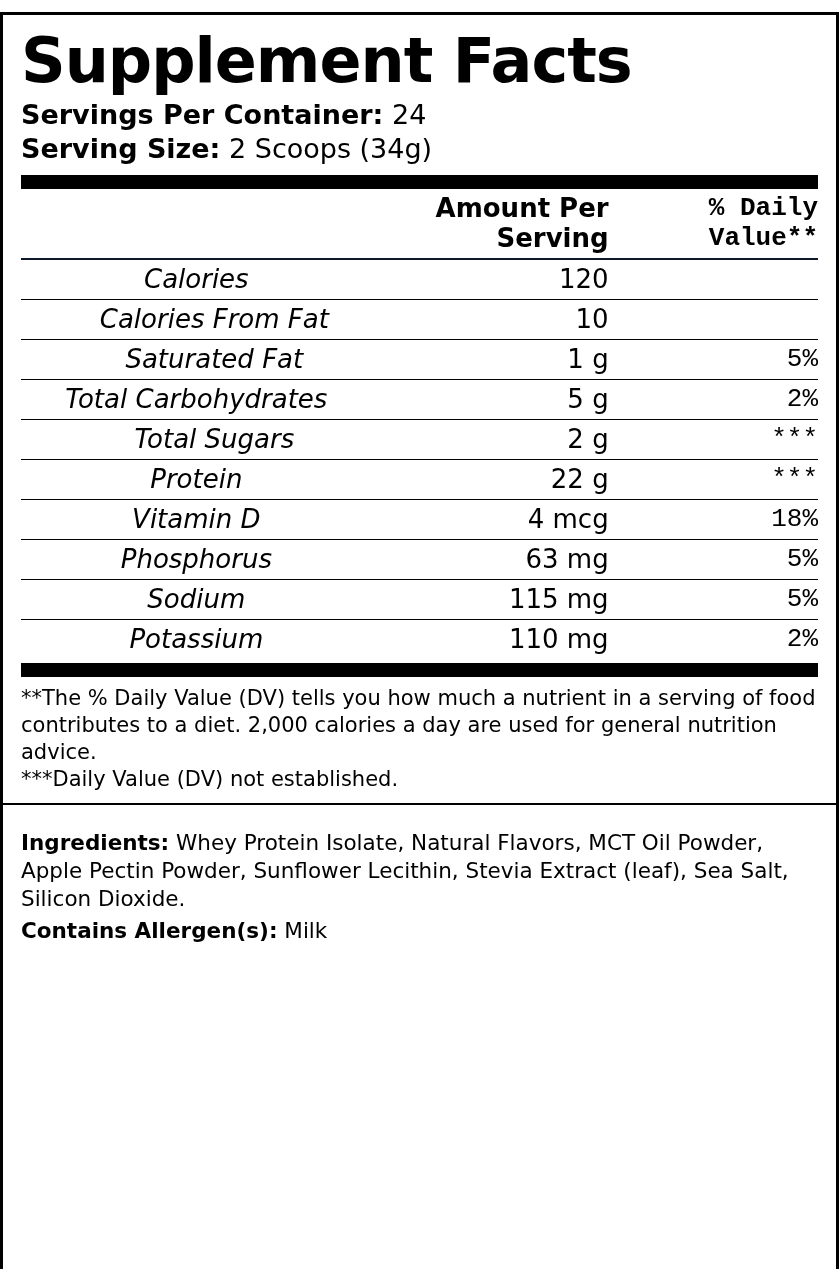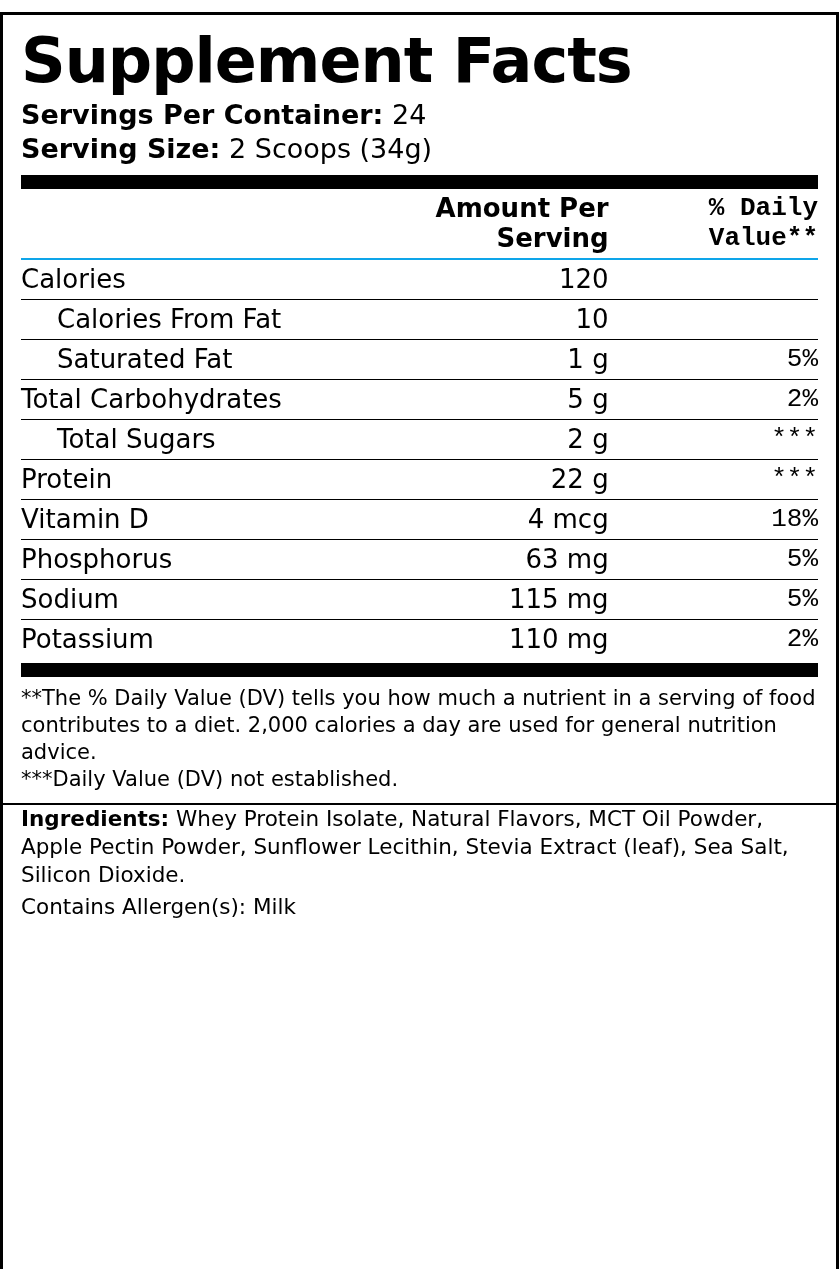--- a/index.html
+++ b/index.html
@@ -45,55 +45,55 @@
   .bar-thick.bottom { margin: 4px 0 0 0; }
   table.facts {
     width: 100%;
     border-collapse: collapse;
     font-size: 26px;
   }
   table.facts td {
     padding: 4px 0 5px 0;
     vertical-align: bottom;
   }
-  .col-name { text-align: left; width: 44%; }
+  .col-name { text-align: center; width: 44%; font-style: italic; }
   .col-amt  { text-align: right; width: 34%; padding-right: 34px !important; }
   .col-dv   { text-align: right; width: 22%; font-family: Liberation Mono, monospace; }
   .hdr td {
     font-weight: bold;
     font-size: 26px;
     padding-top: 6px;
     padding-bottom: 6px;
   }
-  .rule td { border-bottom: 2px solid #0ea5e9; }
+  .rule td { border-bottom: 2px solid #0f172a; }
   .rule-thin td { border-bottom: 1px solid #000; }
   .indent { padding-left: 36px !important; }
   .footnotes {
     font-size: 21px;
     line-height: 1.28;
     padding-top: 8px;
   }
   .footnotes p { margin: 0; }
   .divider {
     border: none;
     border-top: 2px solid #000;
     margin: 10px -18px 0 -18px;
   }
   .ingredients {
     font-size: 21.5px;
     line-height: 1.3;
-    padding-top: 0;
+    padding-top: 24px;
   }
   .ingredients .lbl { font-weight: bold; }
   .allergens {
     font-size: 21.5px;
     line-height: 1.3;
     padding-top: 4px;
   }
-  .allergens .lbl { font-weight: normal; }
+  .allergens .lbl { font-weight: bold; }
 </style>
 </head>
 <body>
 
 <div class="panel">
 
   <div class="title">Supplement Facts</div>
 
   <div class="servings-line">
     <span class="lbl">Servings Per Container:</span>

